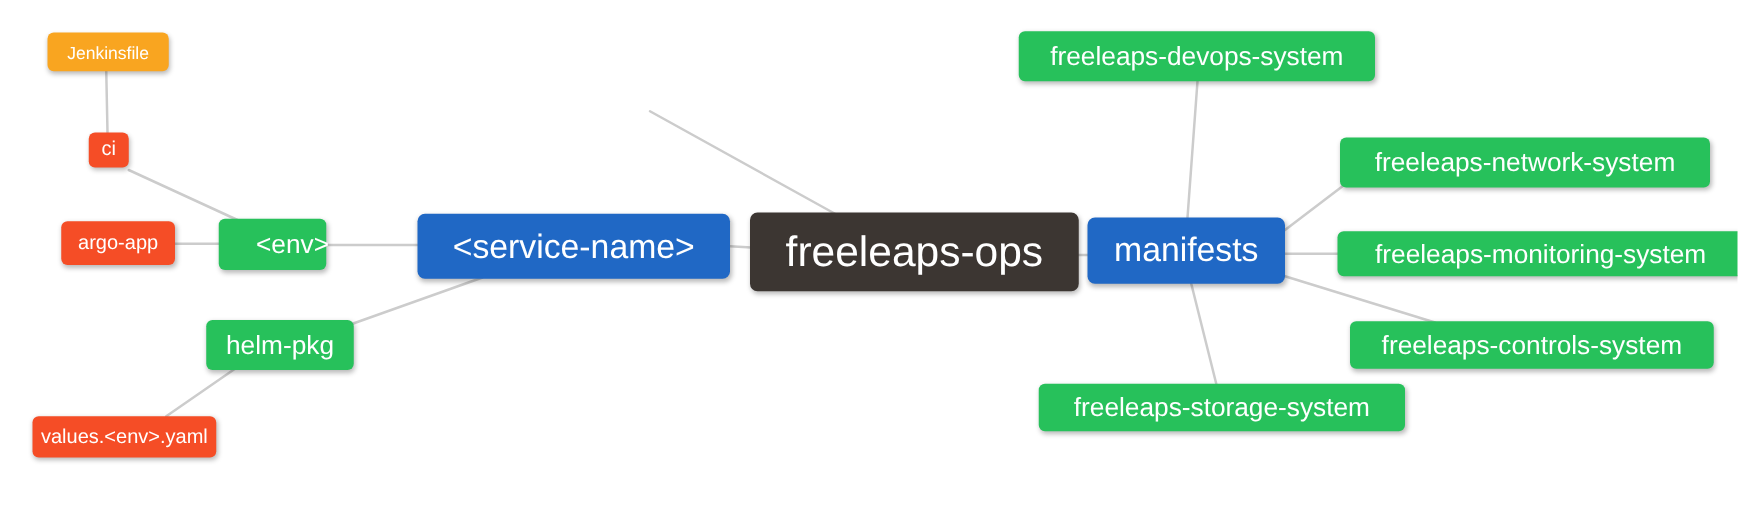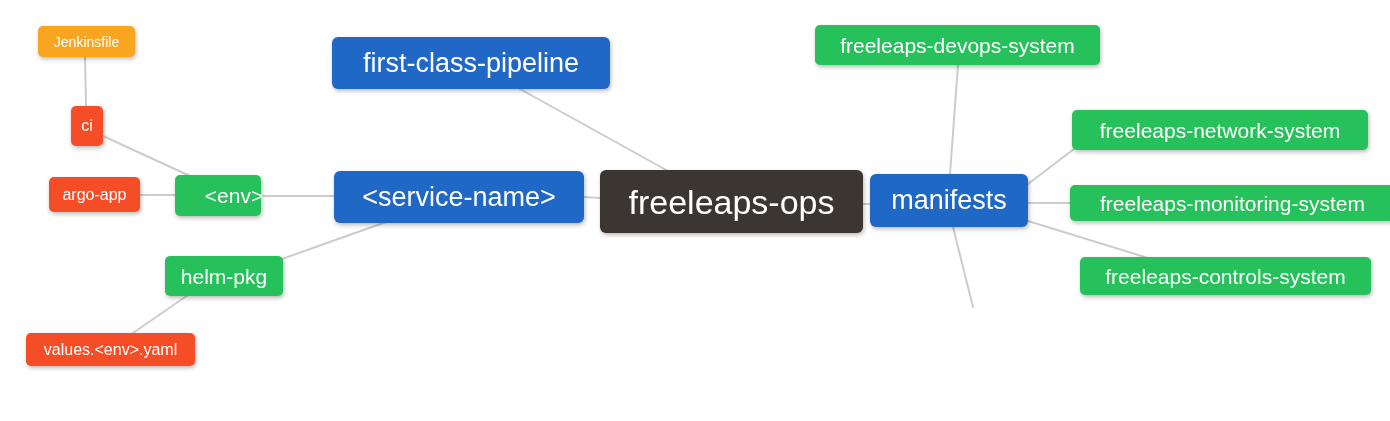--- a/index.html
+++ b/index.html
@@ -71,40 +71,40 @@
     <line x1="845" y1="204" x2="853" y2="204"></line>
     <line x1="932" y1="174" x2="940" y2="65"></line>
     <line x1="1010" y1="184" x2="1056" y2="149"></line>
     <line x1="1010" y1="203" x2="1052" y2="203"></line>
     <line x1="1010" y1="221" x2="1130" y2="258"></line>
     <line x1="935" y1="227" x2="955" y2="307"></line>
   </svg>
 
   <div class="node lvl-orange" style="left:20px;  top:26px;  width:97px;  height:31px;">Jenkinsfile</div>
 
-  <div class="node lvl-red" style="left:53px;  top:106px; width:32px;  height:40px;">ci</div>
+  <div class="node lvl-red" style="left:53px;  top:106px; width:32px;  height:28px;">ci</div>
 
   <div class="node lvl-red" style="left:31px;  top:177px; width:91px;  height:35px;">argo-app</div>
 
   <div class="node lvl-green" style="left:157px; top:175px; width:86px;  height:41px;padding-left:32px;">&lt;env&gt;</div>
 
   <div class="node lvl-green" style="left:147px; top:256px; width:118px; height:40px;">helm-pkg</div>
 
-  <div class="node lvl-red" style="left:8px;   top:333px; width:169px; height:33px;">values.&lt;env&gt;.yaml</div>
+  <div class="node lvl-red" style="left:8px;   top:333px; width:147px; height:33px;">values.&lt;env&gt;.yaml</div>
 
-  <div class="node lvl-branch" style="left:314px; top:37px;  width:278px; height:52px;">first-class-pipeline</div>
 
   <div class="node lvl-branch" style="left:316px; top:171px; width:250px; height:52px;">&lt;service-name&gt;</div>
 
   <div class="node lvl-root" style="left:582px; top:170px; width:263px; height:63px;">freeleaps-ops</div>
 
   <div class="node lvl-branch" style="left:852px; top:174px; width:158px; height:53px;">manifests</div>
 
   <div class="node lvl-green" style="left:1054px;top:110px; width:296px; height:40px;">freeleaps-network-system</div>
 
   <div class="node lvl-green" style="left:797px; top:25px;  width:285px; height:40px;">freeleaps-devops-system</div>
 
   <div class="node lvl-green" style="left:1052px;top:185px; width:325px; height:36px;">freeleaps-monitoring-system</div>
 
   <div class="node lvl-green" style="left:1062px;top:257px; width:291px; height:38px;">freeleaps-controls-system</div>
 
+  <div class="node lvl-green" style="left:813px; top:307px; width:293px; height:38px;">freeleaps-storage-system</div>
 
 </div>
 
 </body></html>

